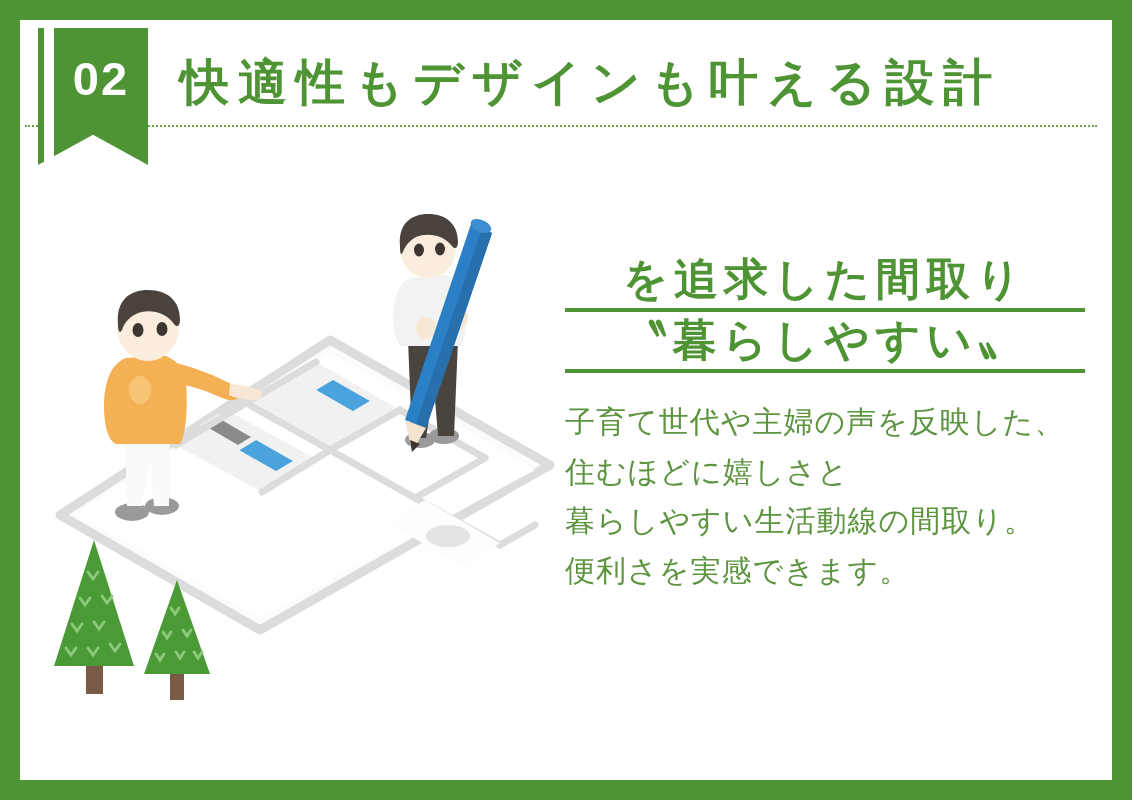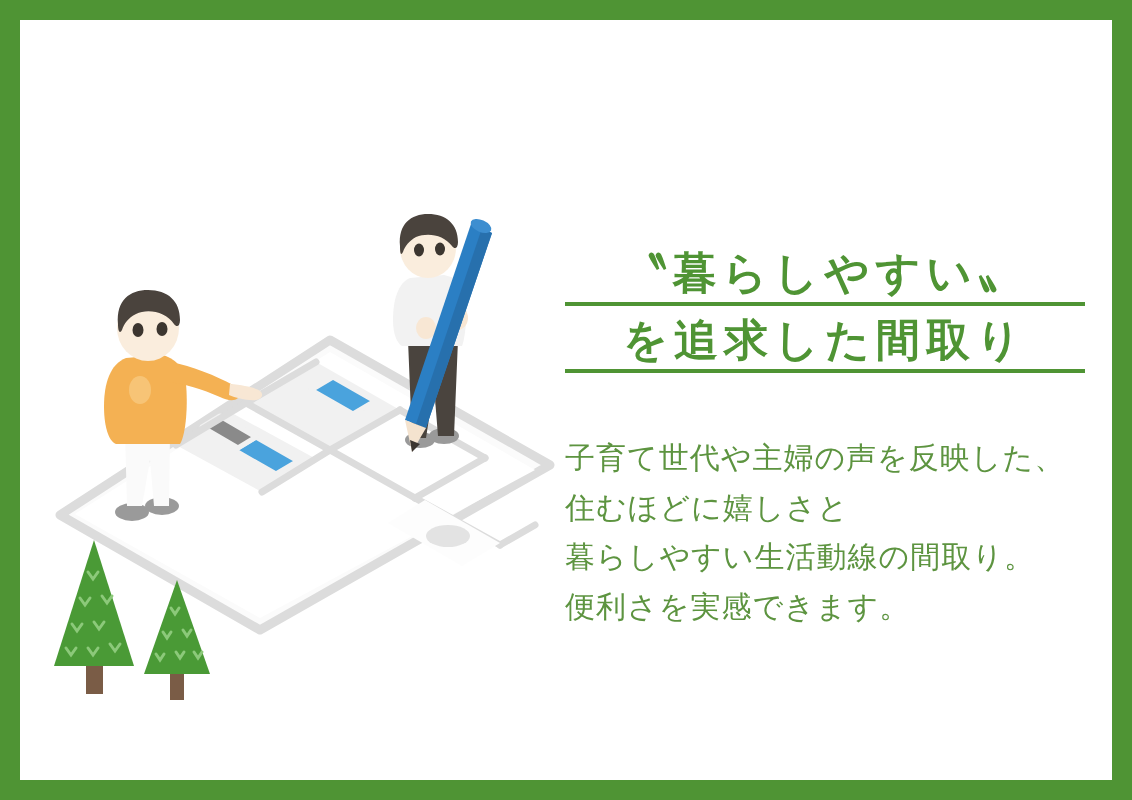--- a/index.html
+++ b/index.html
@@ -69,41 +69,52 @@
     font-size:44px;font-weight:bold;
     letter-spacing:6px;
     line-height:1.25;
     border-bottom:4px solid #4f9434;
     white-space:nowrap;
     padding-bottom:2px;
   }
   .lead-line.l1{ text-align:center; }
   .lead-line.l2{ text-align:center; margin-top:6px;}
   .body-copy{
-    margin-top:60px;
+    margin-top:24px;
     color:#5d9440;
     font-size:30px;
     line-height:1.65;
     letter-spacing:1px;
     white-space:nowrap;
   }
 
   
   .illus{
     position:absolute;
     left:10px;top:180px;
     width:530px;height:520px;
   }
   .illus svg{display:block;}
 </style>
 </head>
 <body>
 
 <div class="frame">
 
+  <div class="header">
+    <div class="dotted-rule"></div>
+
+    <div class="ribbon">
+      <div class="ribbon-shape"></div>
+      <div class="ribbon-slit"></div>
+      <div class="ribbon-num">02</div>
+    </div>
+
+    <div class="header-title">快適性もデザインも叶える設計</div>
+  </div>
 
   <div class="illus">
     <svg width="530" height="520" viewBox="0 0 530 520" xmlns="http://www.w3.org/2000/svg">
 
       <g>
 
         <polygon points="300,140 520,265 230,430 30,315" fill="#fbfbfb" stroke="#dcdcdc" stroke-width="9" stroke-linejoin="round"></polygon>
 
         <polygon points="300,152 505,270 230,418 45,314" fill="#ffffff"></polygon>
 
@@ -213,22 +224,22 @@
           <path d="M153 430 l4 6 l4 -6"></path>
           <path d="M126 454 l4 6 l4 -6"></path>
           <path d="M146 452 l4 6 l4 -6"></path>
           <path d="M164 452 l4 6 l4 -6"></path>
         </g>
       </g>
     </svg>
   </div>
 
   <div class="textcol">
+    <div class="lead-line l2">を追求した間取り</div>
     <div class="lead-line l1">〝暮らしやすい〟</div>
-    <div class="lead-line l2">を追求した間取り</div>
 
     <div class="body-copy">
       <div>子育て世代や主婦の声を反映した、</div>
       <div>住むほどに嬉しさと</div>
       <div>暮らしやすい生活動線の間取り。</div>
       <div>便利さを実感できます。</div>
     </div>
   </div>
 
 </div>

